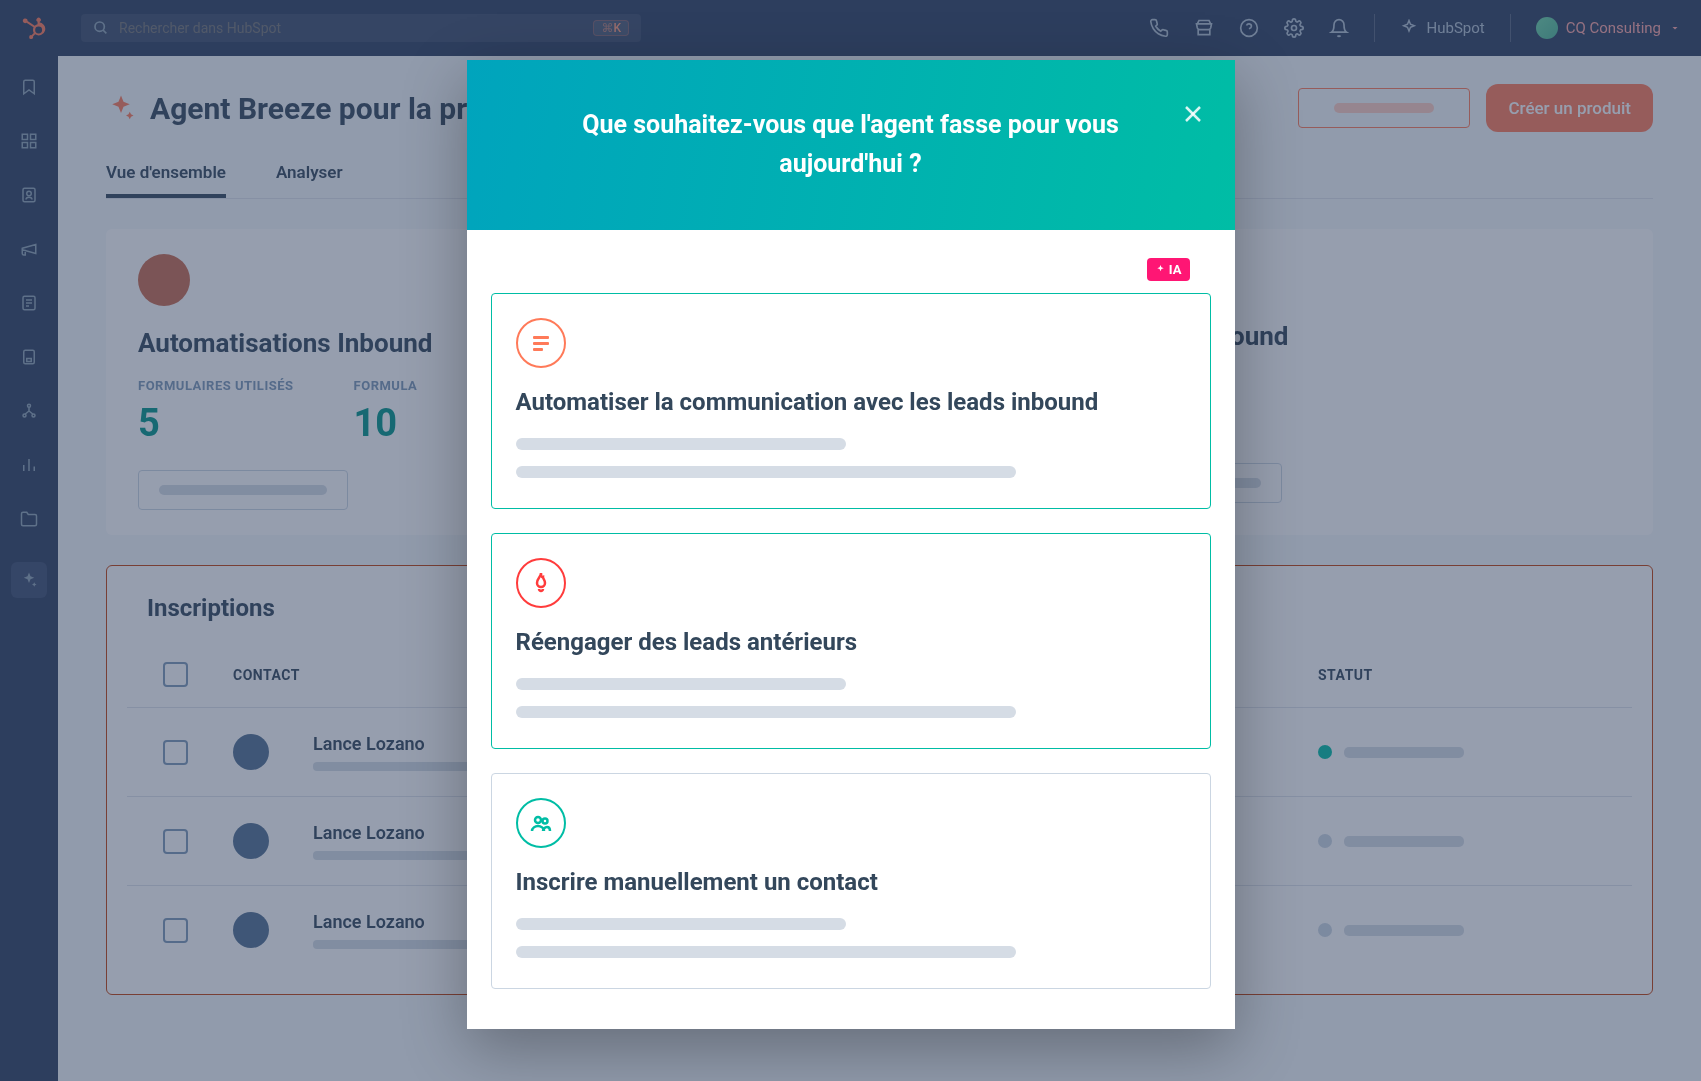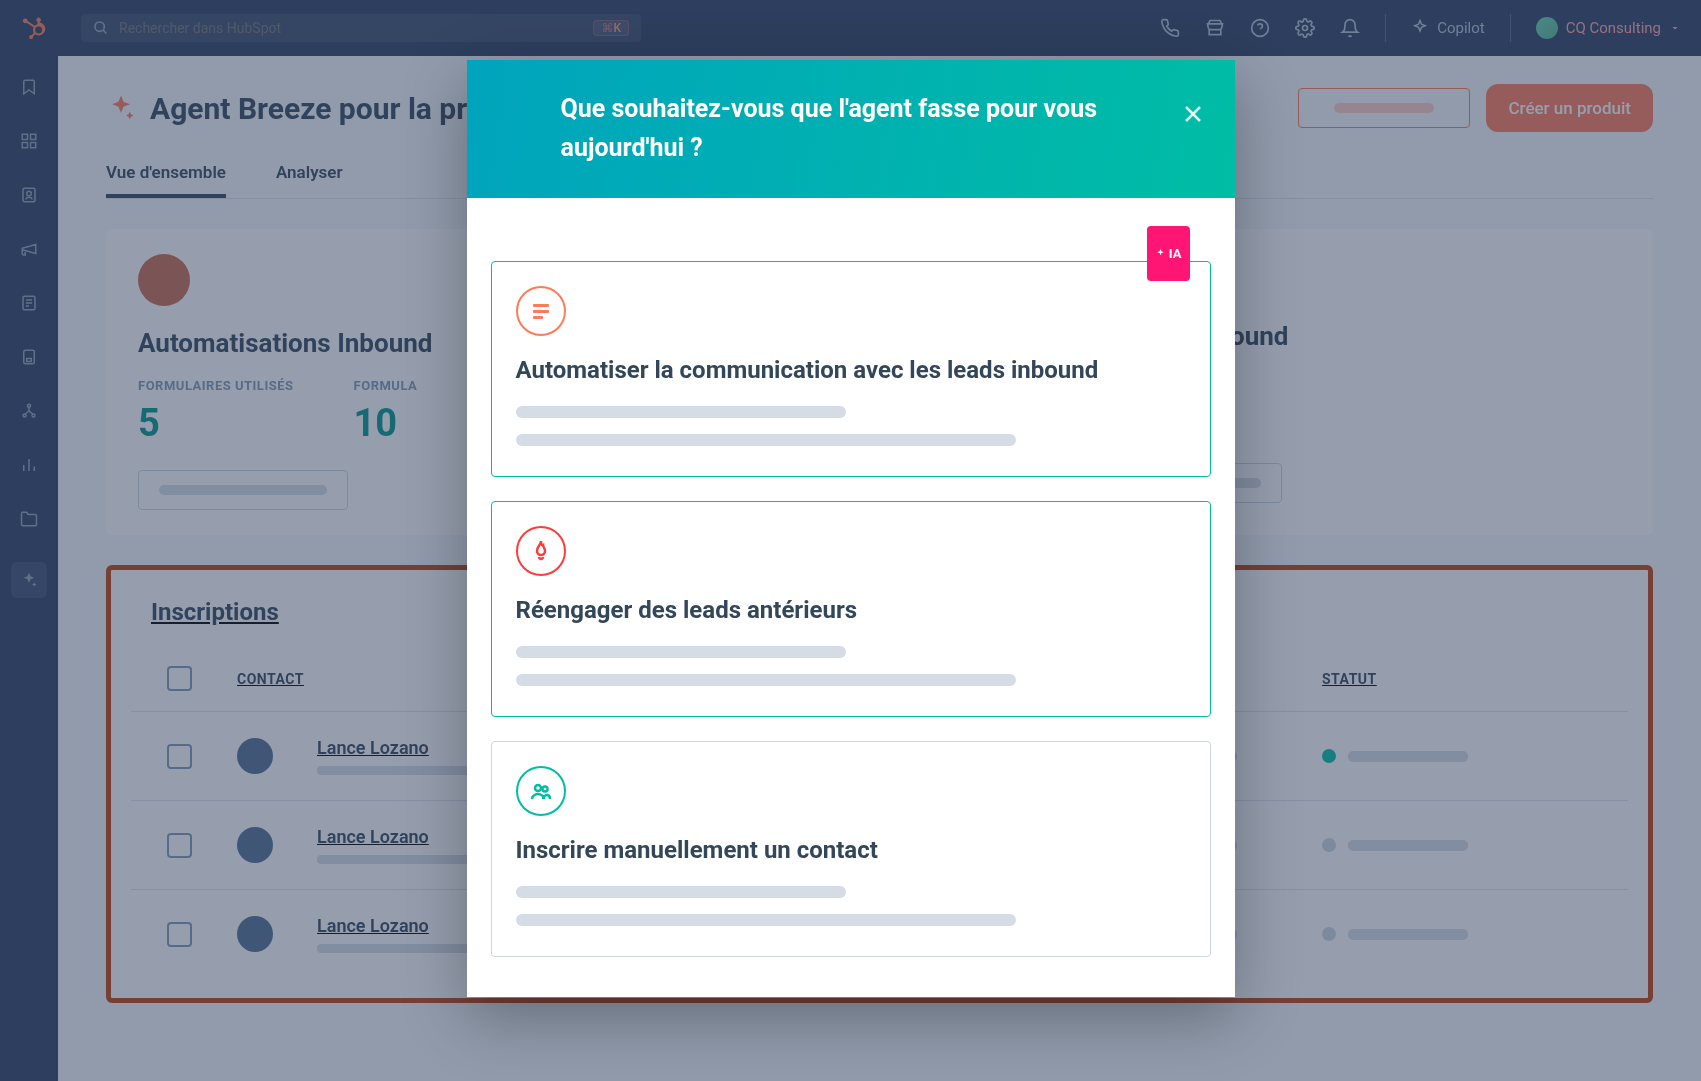--- a/index.html
+++ b/index.html
@@ -51,21 +51,21 @@
     .stat-avatar { width: 52px; height: 52px; border-radius: 50%; background: #c96a4f; margin-bottom: 22px; }
     .stat-card-title { font-size: 26px; font-weight: 700; color: #33475b; margin-bottom: 20px; }
     .stat-metrics { display: flex; gap: 60px; }
     .stat-metric { }
     .stat-label { font-size: 13px; font-weight: 700; color: #7c98b6; letter-spacing: 0.5px; margin-bottom: 8px; }
     .stat-value { font-size: 38px; font-weight: 700; color: #009488; }
     .stat-skeleton-btn { margin-top: 25px; background: #fff; border: 1.5px solid #cbd6e2; border-radius: 4px; padding: 14px 20px; width: 210px; }
     .stat-skeleton-btn .skeleton-line { height: 10px; width: 100%; background: #d5dce5; border-radius: 5px; }
     
     
-    .table-section { margin: 30px 48px; background: #fff; border-radius: 6px; border: 5px solid #c2410c; text-decoration: underline; }
+    .table-section { margin: 30px 48px; background: #fff; border-radius: 6px; border: 1px solid #c2410c; }
     .table-title { font-size: 24px; font-weight: 700; color: #33475b; padding: 28px 40px 20px; }
     .table-container { padding: 0 20px 20px; }
     .table-header { display: flex; align-items: center; padding: 20px 36px; border-bottom: 1px solid #dfe3eb; }
     .th-checkbox { width: 70px; }
     .th-cell { font-size: 14px; font-weight: 700; color: #33475b; letter-spacing: 0.5px; }
     .th-contact { width: 900px; }
     .th-emails { width: 185px; }
     .th-status { width: 240px; }
     .table-row { display: flex; align-items: center; padding: 25px 36px; border-bottom: 1px solid #dfe3eb; }
     .table-row:last-child { border-bottom: none; }
@@ -82,25 +82,25 @@
     .status-dot { width: 14px; height: 14px; border-radius: 50%; }
     .status-dot.teal { background: #00bda5; }
     .status-dot.gray { background: #cbd6e2; }
     .status-skeleton { height: 11px; width: 120px; background: #d5dce5; border-radius: 5px; }
     
     
     .overlay { position: absolute; inset: 0; background: rgba(45,62,94,0.5); z-index: 50; }
     
     
     .modal { position: absolute; left: 50%; top: 60px; transform: translateX(-50%); width: 768px; background: #fff; z-index: 100; box-shadow: 0 20px 60px rgba(0,0,0,0.3); }
-    .modal-header { background: linear-gradient(100deg, #00a4bd 0%, #00bda5 100%); padding: 30px 35px; position: relative; text-align: left; }
+    .modal-header { background: linear-gradient(100deg, #00a4bd 0%, #00bda5 100%); padding: 46px 35px; position: relative; text-align: center; }
     .modal-title { font-size: 25px; font-weight: 700; color: #fff; line-height: 1.55; max-width: 580px; margin: 0 auto; }
     .modal-close { position: absolute; top: 42px; right: 30px; color: rgba(255,255,255,0.85); cursor: pointer; background: none; border: none; }
     .modal-body { padding: 28px 24px 40px; position: relative; }
-    .ia-badge { position: absolute; top: 28px; right: 45px; background: #ff1674; color: #fff; font-size: 13px; font-weight: 700; padding: 20px 8px; border-radius: 4px; display: flex; align-items: center; gap: 3px; }
+    .ia-badge { position: absolute; top: 28px; right: 45px; background: #ff1674; color: #fff; font-size: 13px; font-weight: 700; padding: 4px 8px; border-radius: 4px; display: flex; align-items: center; gap: 3px; }
     
     .option-card { border: 1.5px solid #00bda5; border-radius: 4px; padding: 24px 24px 30px; margin-bottom: 24px; cursor: pointer; }
     .option-card:last-child { margin-bottom: 0; }
     .option-card.muted { border-color: #cbd6e2; }
     .option-icon-wrap { width: 50px; height: 50px; border-radius: 50%; border: 2.5px solid; display: flex; align-items: center; justify-content: center; margin-bottom: 20px; }
     .option-icon-wrap.orange { border-color: #ff7a59; color: #ff7a59; }
     .option-icon-wrap.red { border-color: #ff3c3c; color: #ff3c3c; }
     .option-icon-wrap.teal { border-color: #00bda5; color: #00bda5; }
     .option-title { font-size: 24px; font-weight: 700; color: #33475b; margin-bottom: 22px; }
     .option-skeleton-1 { height: 12px; width: 330px; background: #d5dce5; border-radius: 6px; margin-bottom: 16px; }
@@ -156,21 +156,21 @@
     <span class="nav-icon">
         <svg width="20" height="20" viewBox="0 0 24 24" fill="none" stroke="currentColor" stroke-width="2">
           <path d="M18 8A6 6 0 006 8c0 7-3 9-3 9h18s-3-2-3-9M13.73 21a2 2 0 01-3.46 0"></path>
         </svg>
       </span>
     <div class="nav-divider"></div>
     <div class="copilot-btn">
       <svg width="18" height="18" viewBox="0 0 24 24" fill="none" stroke="currentColor" stroke-width="2">
           <path d="M12 2l2 5 5 2-5 2-2 5-2-5-5-2 5-2 2-5z"></path>
         </svg>
-      <span>Copilot</span>
+      <span>HubSpot</span>
     </div>
     <div class="nav-divider"></div>
     <div class="account-btn">
       <div class="account-avatar"></div>
       <span>CQ Consulting</span>
       <svg width="12" height="12" viewBox="0 0 24 24" fill="currentColor">
           <path d="M7 10l5 5 5-5z"></path>
         </svg>
     </div>
   </div>

